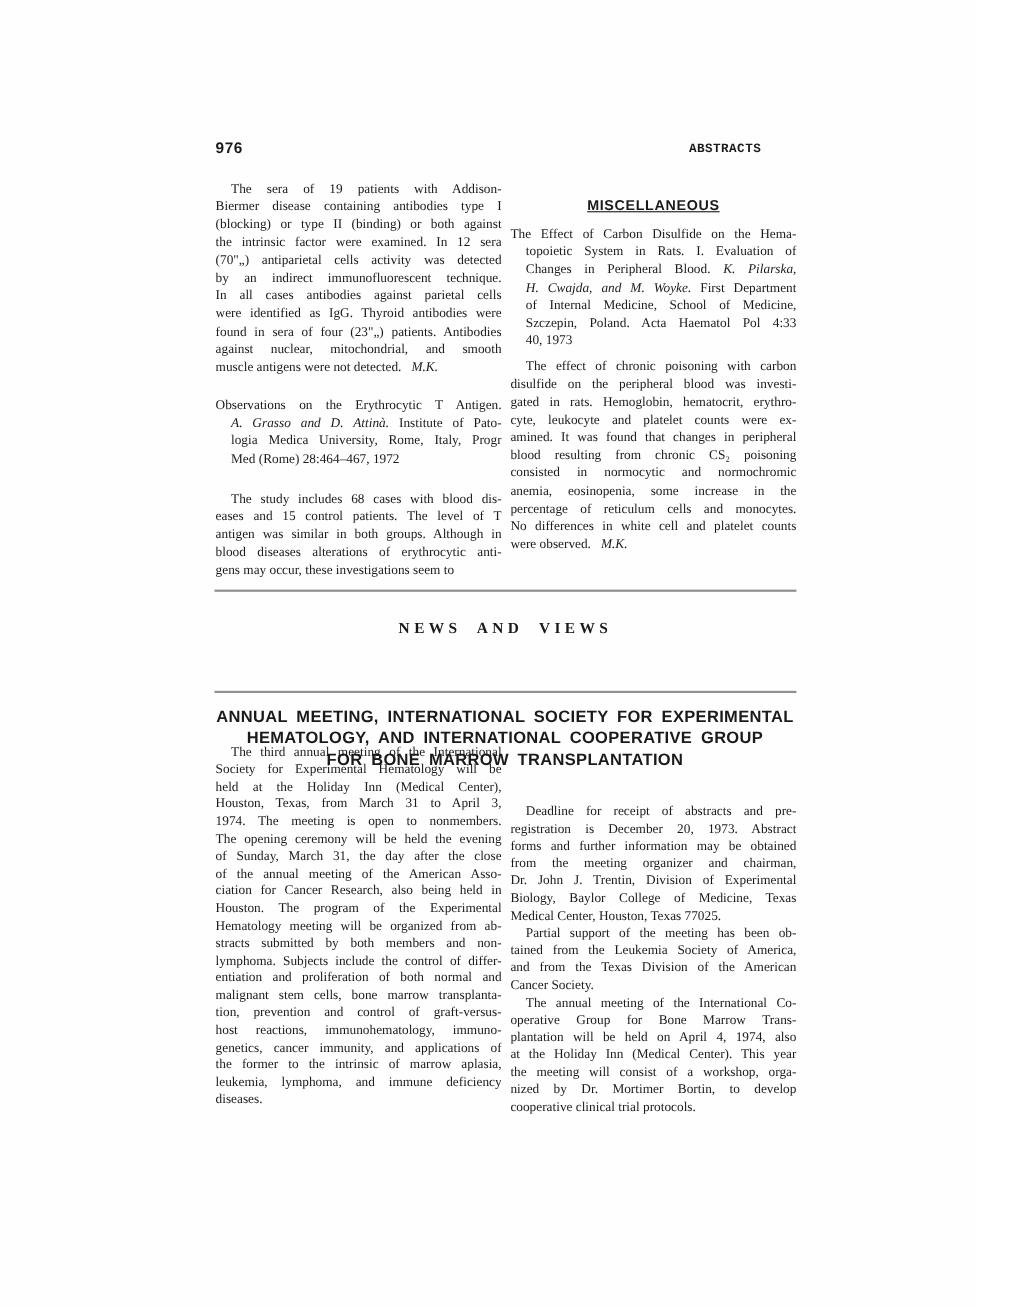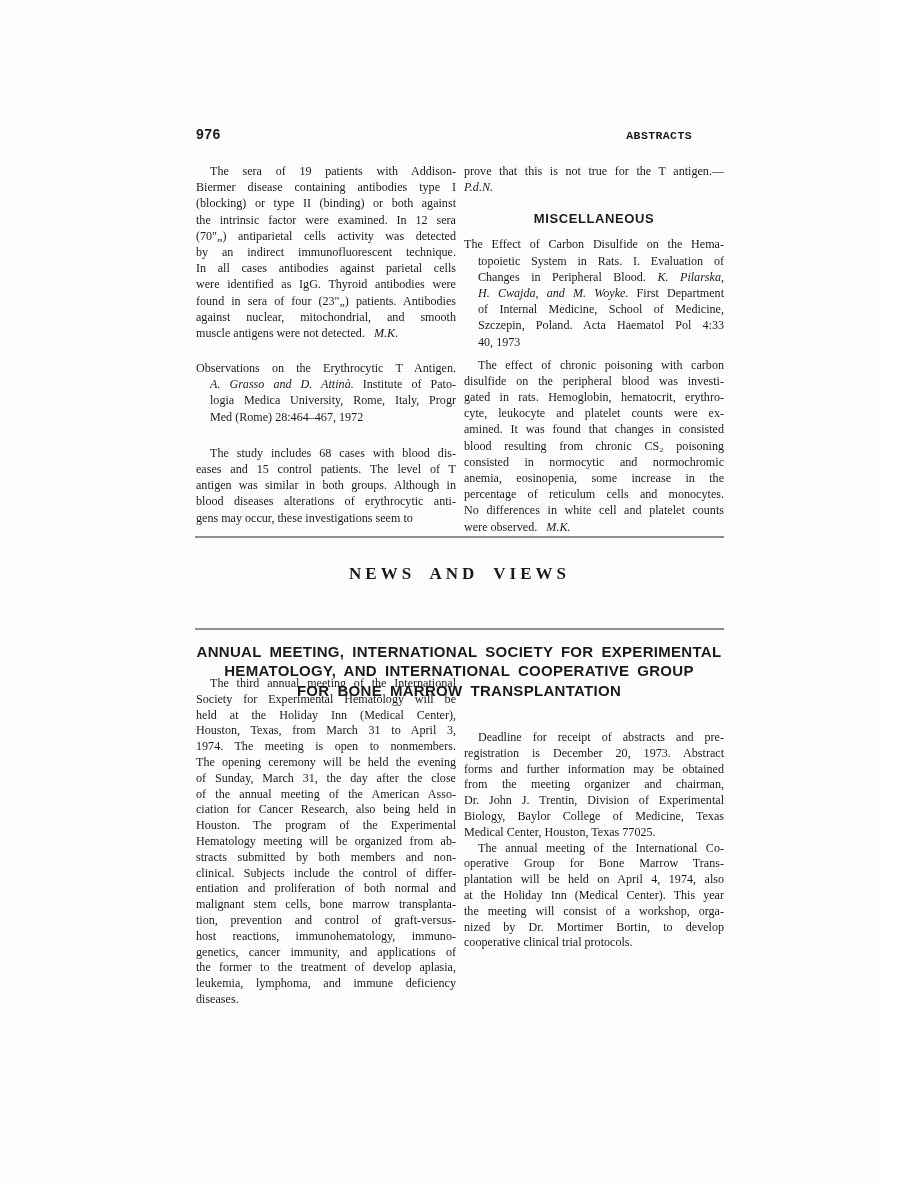--- a/index.html
+++ b/index.html
@@ -35,31 +35,31 @@
   .line i { font-style:italic; }
 
   .mt7  { margin-top:7px; }
   .mt19 { margin-top:19px; }
   .mt20 { margin-top:20px; }
 
   .misc-heading {
     font-family:"Liberation Sans","DejaVu Sans",sans-serif;
     font-weight:bold; font-size:13px; letter-spacing:0.6px;
     text-align:center; margin-top:15px; margin-bottom:9px;
-    height:17px; line-height:17px;
+    height:17px; line-height:17px;text-decoration:underline;
   }
   
   .rule { position:absolute; left:195px; width:529px; height:2px; background:#8f8f8f; }
   #rule-top { top:536px; }
   #rule-bottom { top:628px; }
 
   #news-heading {
     position:absolute; left:195px; top:564px; width:529px;
     text-align:center; font-family:"Liberation Serif","DejaVu Serif",serif;
-    font-weight:bold; font-size:17px; letter-spacing:4px; word-spacing:7px;
+    font-weight:bold; font-size:14px; letter-spacing:4px; word-spacing:7px;
   }
   #article-title {
     position:absolute; left:146px; top:642px; width:626px;
     text-align:center; font-family:"Liberation Sans","DejaVu Sans",sans-serif;
     font-weight:bold; font-size:15px; letter-spacing:0.3px; word-spacing:3.5px;
   }
   #article-title .tline { line-height:19.4px; }
 </style>
 </head>
 <body>
@@ -98,45 +98,39 @@
           <div class="line" style="text-indent: 14px;">The study includes 68 cases with blood dis-</div>
           <div class="line">eases and 15 control patients. The level of T</div>
           <div class="line">antigen was similar in both groups. Although in</div>
           <div class="line">blood diseases alterations of erythrocytic anti-</div>
           <div class="line last">gens may occur, these investigations seem to</div>
         </div>
       </div>
   </div>
 
   <div id="abs-right" class="col">
-    <div>
-        <div class="para">
-          <div class="line">prove that this is not true for the T antigen.—</div>
-          <div class="line last"><i>P.d.N.</i></div>
-        </div>
-      </div>
     <div class="misc-heading">MISCELLANEOUS</div>
     <div>
         <div class="para">
           <div class="line">The Effect of Carbon Disulfide on the Hema-</div>
           <div class="line" style="padding-left: 14px;">topoietic System in Rats. I. Evaluation of</div>
           <div class="line" style="padding-left: 14px;">Changes in Peripheral Blood. <i>K. Pilarska,</i></div>
           <div class="line" style="padding-left: 14px;"><i>H. Cwajda, and M. Woyke.</i> First Department</div>
           <div class="line" style="padding-left: 14px;">of Internal Medicine, School of Medicine,</div>
           <div class="line" style="padding-left: 14px;">Szczepin, Poland. Acta Haematol Pol 4:33</div>
           <div class="line last" style="padding-left: 14px;">40, 1973</div>
         </div>
       </div>
     <div class="mt7">
         <div class="para">
           <div class="line" style="text-indent: 14px;">The effect of chronic poisoning with carbon</div>
           <div class="line">disulfide on the peripheral blood was investi-</div>
           <div class="line">gated in rats. Hemoglobin, hematocrit, erythro-</div>
           <div class="line">cyte, leukocyte and platelet counts were ex-</div>
-          <div class="line">amined. It was found that changes in consisted</div>
+          <div class="line">amined. It was found that changes in peripheral</div>
           <div class="line">blood resulting from chronic CS₂ poisoning</div>
           <div class="line">consisted in normocytic and normochromic</div>
           <div class="line">anemia, eosinopenia, some increase in the</div>
           <div class="line">percentage of reticulum cells and monocytes.</div>
           <div class="line">No differences in white cell and platelet counts</div>
           <div class="line last">were observed.   <i>M.K.</i></div>
         </div>
       </div>
   </div>
 
@@ -157,42 +151,48 @@
         <div class="line">held at the Holiday Inn (Medical Center),</div>
         <div class="line">Houston, Texas, from March 31 to April 3,</div>
         <div class="line">1974. The meeting is open to nonmembers.</div>
         <div class="line">The opening ceremony will be held the evening</div>
         <div class="line">of Sunday, March 31, the day after the close</div>
         <div class="line">of the annual meeting of the American Asso-</div>
         <div class="line">ciation for Cancer Research, also being held in</div>
         <div class="line">Houston. The program of the Experimental</div>
         <div class="line">Hematology meeting will be organized from ab-</div>
         <div class="line">stracts submitted by both members and non-</div>
-        <div class="line">clinical. Subjects include the control of differ-</div>
+        <div class="line">lymphoma. Subjects include the control of differ-</div>
         <div class="line">entiation and proliferation of both normal and</div>
         <div class="line">malignant stem cells, bone marrow transplanta-</div>
         <div class="line">tion, prevention and control of graft-versus-</div>
         <div class="line">host reactions, immunohematology, immuno-</div>
         <div class="line">genetics, cancer immunity, and applications of</div>
-        <div class="line">the former to the treatment of develop aplasia,</div>
+        <div class="line">the former to the intrinsic of marrow aplasia,</div>
         <div class="line">leukemia, lymphoma, and immune deficiency</div>
         <div class="line last">diseases.</div>
       </div>
     </div>
   <div id="news-right" class="col">
       <div class="para">
         <div class="line" style="text-indent: 14px;">Deadline for receipt of abstracts and pre-</div>
         <div class="line">registration is December 20, 1973. Abstract</div>
         <div class="line">forms and further information may be obtained</div>
         <div class="line">from the meeting organizer and chairman,</div>
         <div class="line">Dr. John J. Trentin, Division of Experimental</div>
         <div class="line">Biology, Baylor College of Medicine, Texas</div>
         <div class="line last">Medical Center, Houston, Texas 77025.</div>
       </div>
       <div class="para">
+        <div class="line" style="text-indent: 14px;">Partial support of the meeting has been ob-</div>
+        <div class="line">tained from the Leukemia Society of America,</div>
+        <div class="line">and from the Texas Division of the American</div>
+        <div class="line last">Cancer Society.</div>
+      </div>
+      <div class="para">
         <div class="line" style="text-indent: 14px;">The annual meeting of the International Co-</div>
         <div class="line">operative Group for Bone Marrow Trans-</div>
         <div class="line">plantation will be held on April 4, 1974, also</div>
         <div class="line">at the Holiday Inn (Medical Center). This year</div>
         <div class="line">the meeting will consist of a workshop, orga-</div>
         <div class="line">nized by Dr. Mortimer Bortin, to develop</div>
         <div class="line last">cooperative clinical trial protocols.</div>
       </div>
     </div>
 

